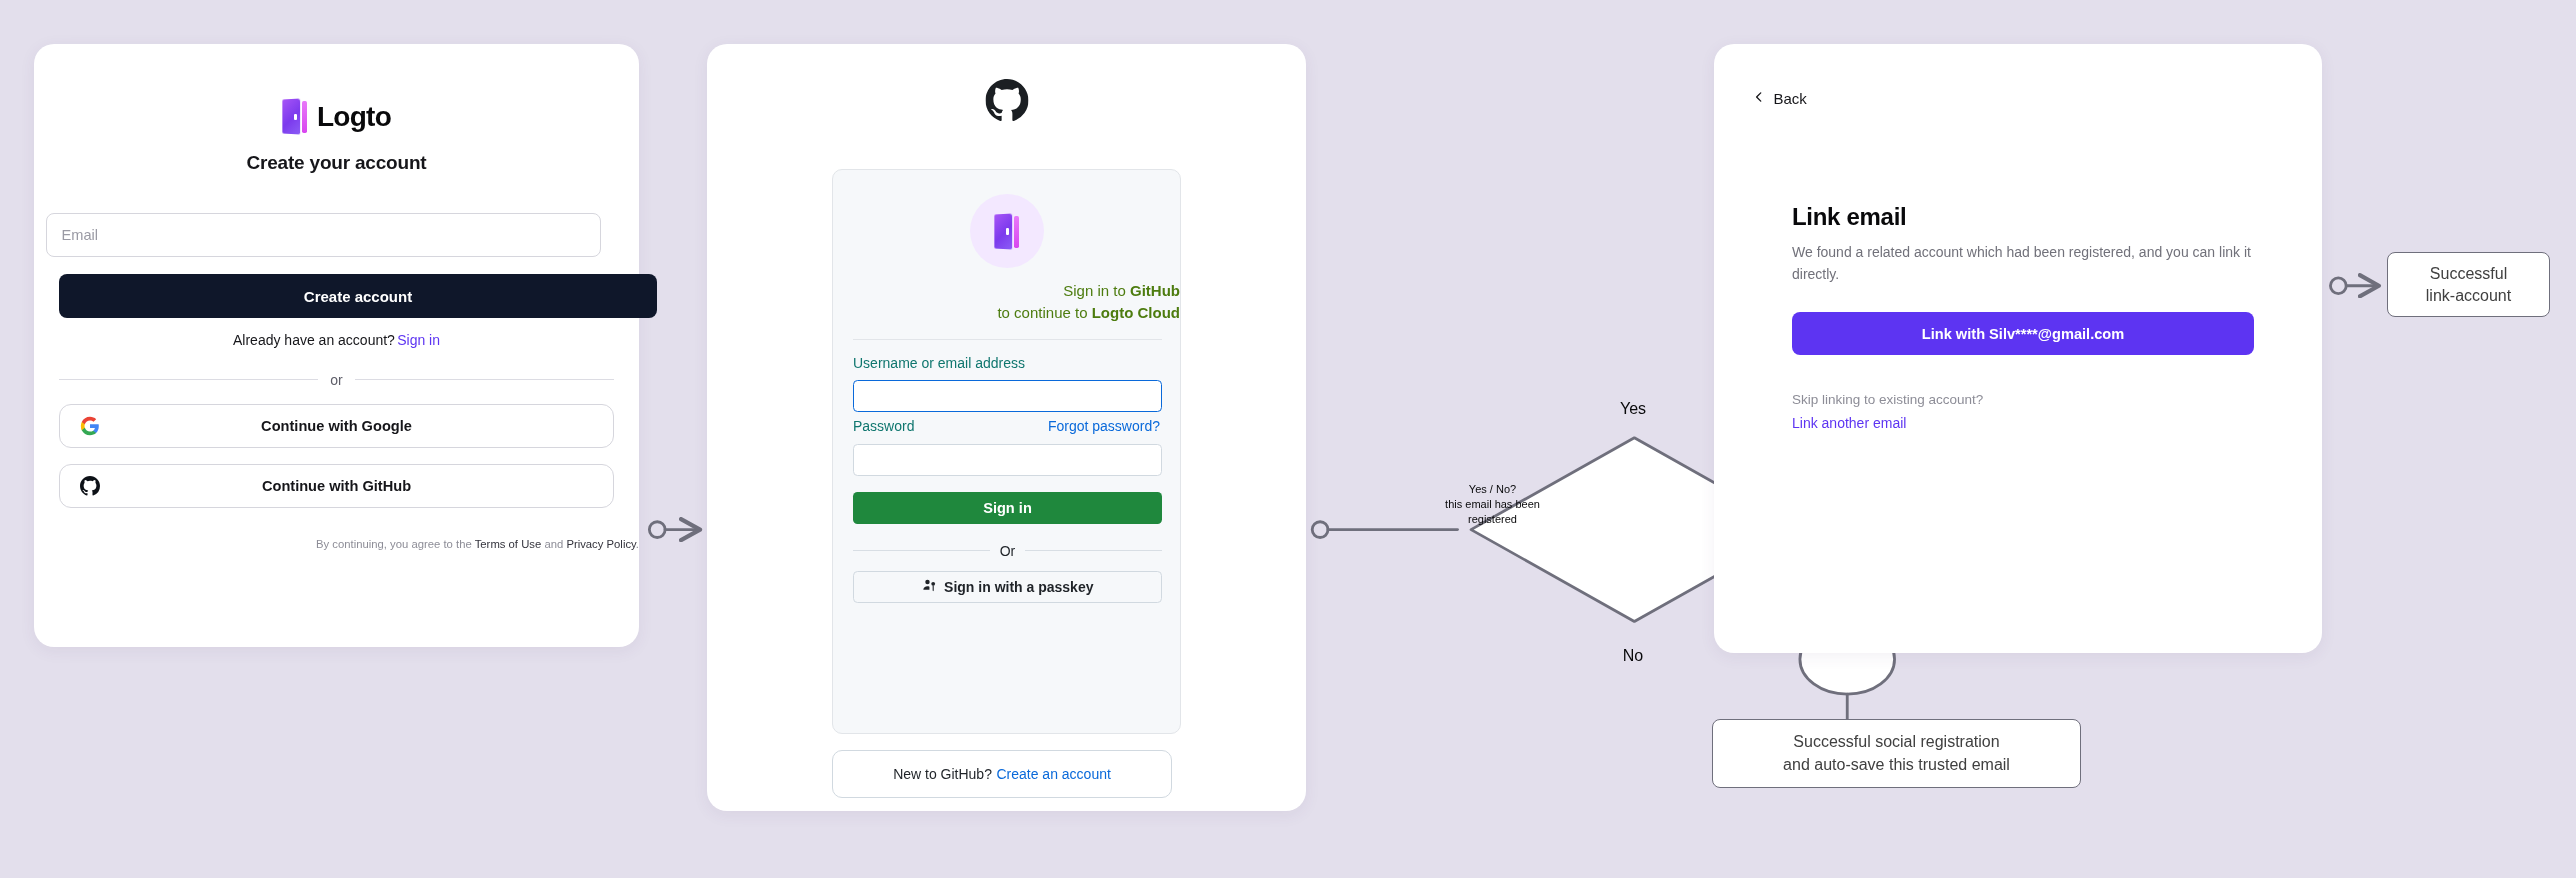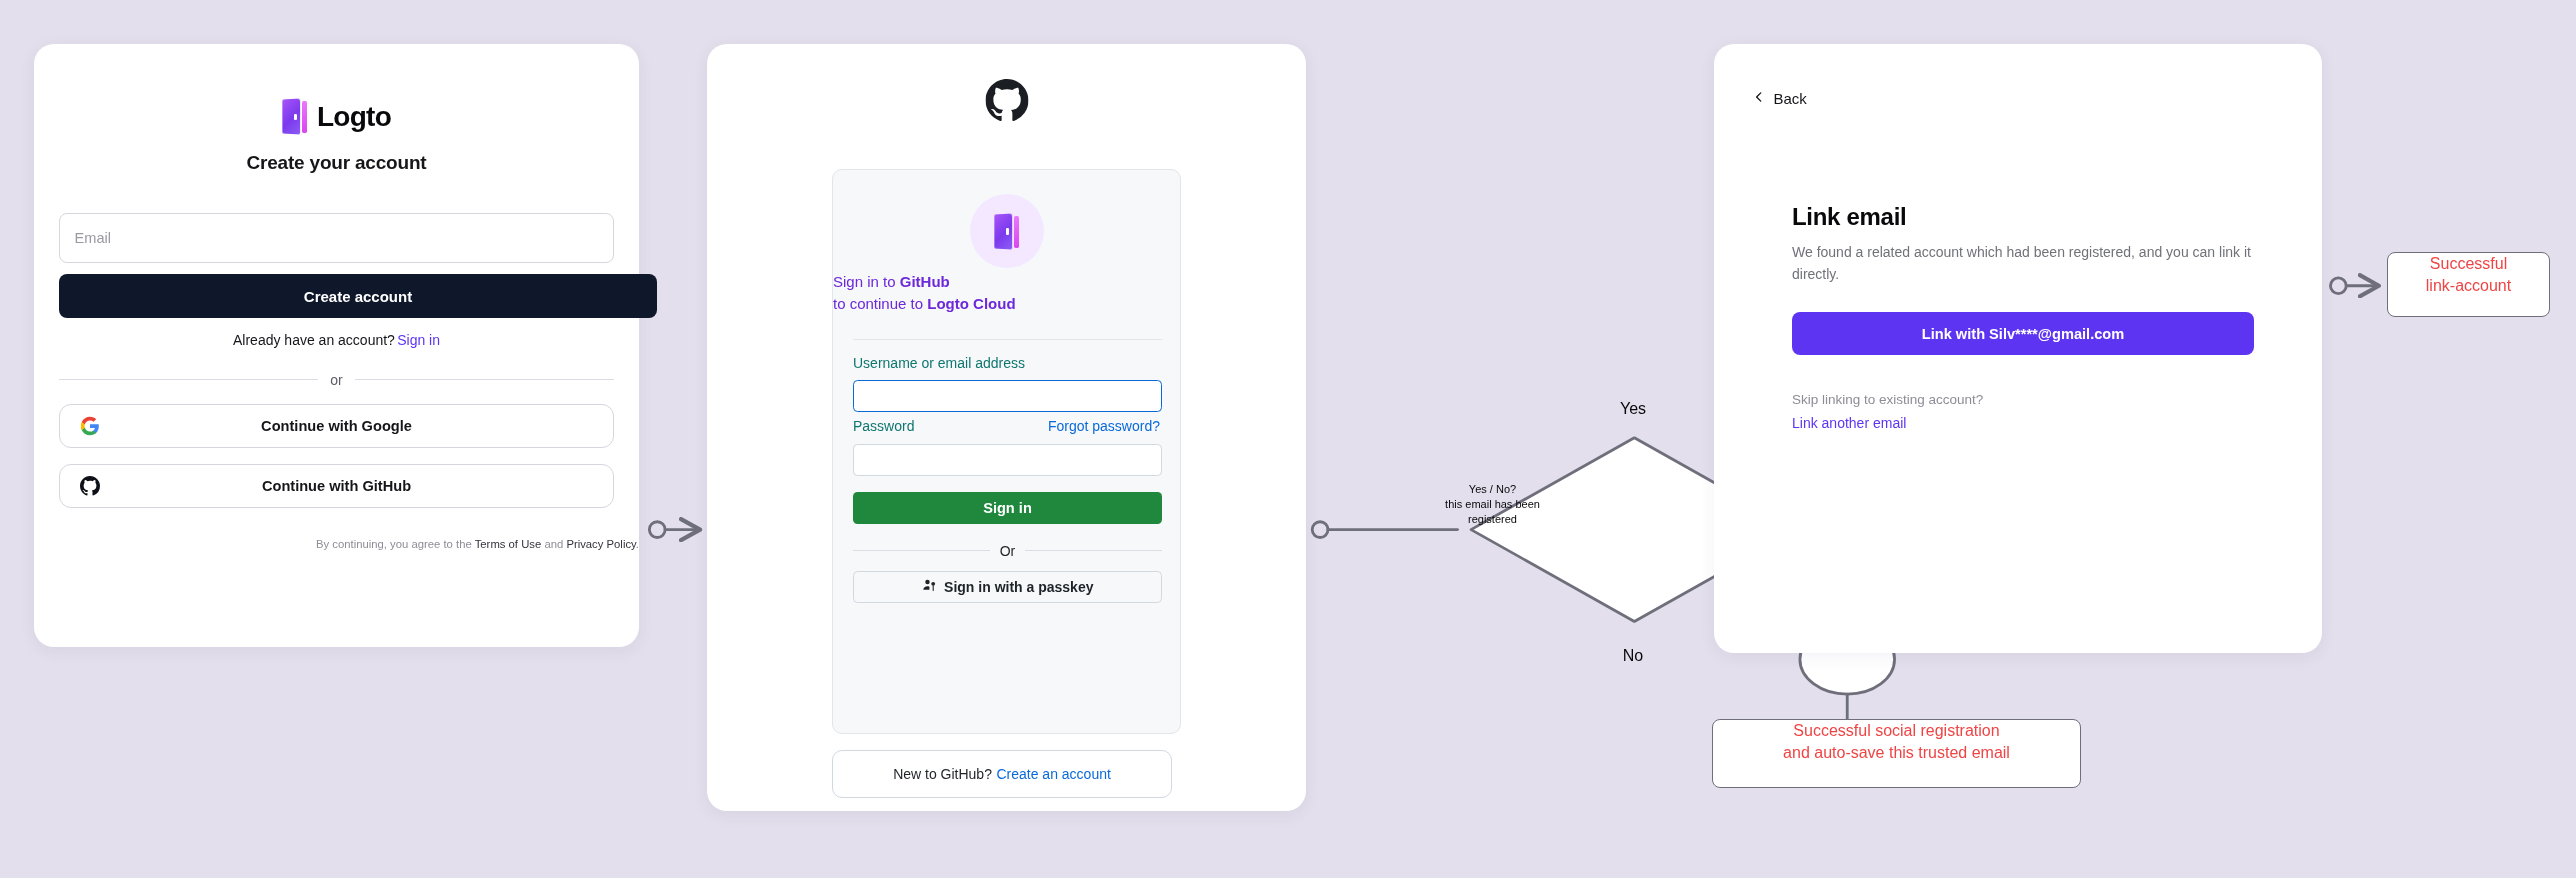--- a/index.html
+++ b/index.html
@@ -54,21 +54,21 @@
     font-size: 28px; font-weight: 700; color: #09090b; letter-spacing: -0.7px;
   }
 
   #signup-title {
     position: absolute; left: 0; top: 108px; width: 100%;
     text-align: center; font-size: 19px; font-weight: 600; color: #16161a;
     letter-spacing: -0.2px;
   }
 
   .lg-field {
-    position: absolute; left: 25px; width: 555px; height: 50px;
+    position: absolute; left: 12px; width: 555px; height: 44px;
     border: 0.6px solid #d6d6dd; border-radius: 8px;
     box-sizing: border-box; background: #fff;
     display: flex; align-items: center; padding: 0 14.6px;
     font-size: 14.6px; color: #9a9aa4;
   }
   #signup-email { top: 169px; }
 
   #create-account-btn {
     position: absolute; left: 25px; top: 230px; width: 598px; height: 44px;
     background: #0f172a; border-radius: 8px; border: none;
@@ -123,22 +123,22 @@
 
   #gh-app-avatar {
     position: absolute; left: 50%; top: 24px; transform: translateX(-50%);
     width: 74px; height: 74px; border-radius: 50%;
     background: #f3e8ff;
     display: flex; align-items: center; justify-content: center;
   }
   #gh-app-avatar .logto-door { width: 26px; height: 35px; }
 
   #gh-headline {
-    position: absolute; left: 0; top: 101px; width: 100%;
-    text-align: left; font-size: 15px; color: #6d28d9; line-height: 1.45;
+    position: absolute; left: 0; top: 110px; width: 100%;
+    text-align: right; font-size: 15px; color: #4d7c0f; line-height: 1.45;
   }
   #gh-headline b { font-weight: 700; }
 
   #gh-rule {
     position: absolute; left: 20px; top: 169px; width: 309px; height: 0.6px;
     background: #e2e5e9;
   }
 
   .gh-label {
     position: absolute; left: 20px; font-size: 14px; color: #0f766e;
@@ -236,22 +236,22 @@
     left: 1363px; top: 482px; width: 259px;
     font-size: 11px; line-height: 1.38;
   }
   #yes-label { left: 1588px; top: 400px; width: 90px; font-size: 16px; }
   #no-label  { left: 1588px; top: 647px; width: 90px; font-size: 16px; }
 
   .flow-box {
     position: absolute; background: #ffffff;
     border: 1.7px solid #6f6f7c; border-radius: 8px;
     box-sizing: border-box;
-    display: flex; align-items: flex-start; justify-content: center;
-    text-align: center; color: #ef4444;
+    display: flex; align-items: center; justify-content: center;
+    text-align: center; color: #404040;
   }
   #box-link-success {
     left: 2387px; top: 252px; width: 163px; height: 65px;
     font-size: 16px; line-height: 1.35;
   }
   #box-social-success {
     left: 1712px; top: 719px; width: 369px; height: 69px;
     font-size: 16px; line-height: 1.4;
   }
 </style>

